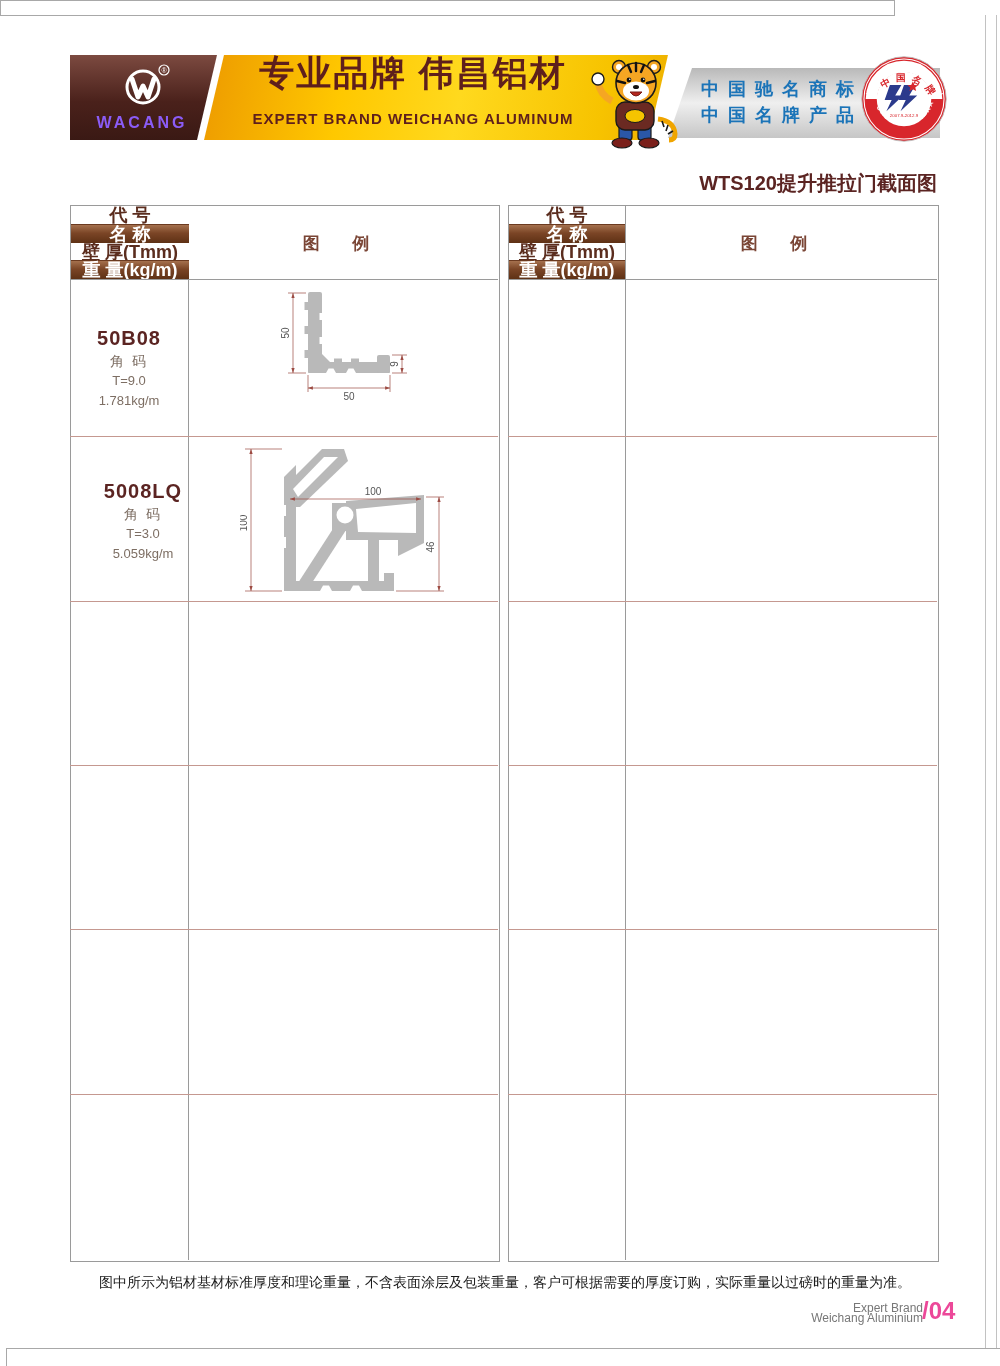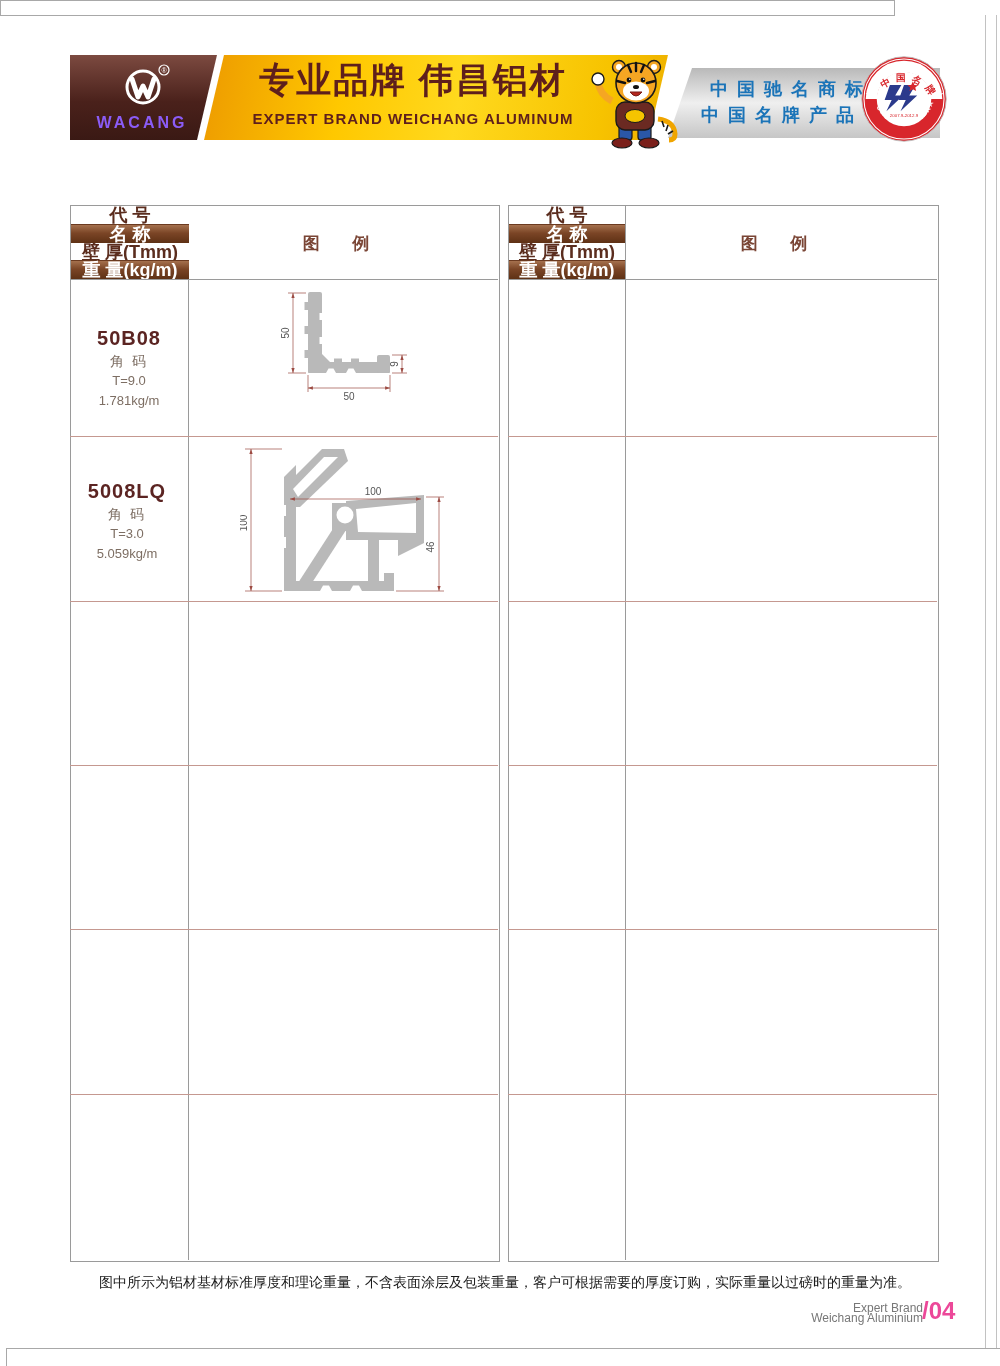--- a/index.html
+++ b/index.html
@@ -12,21 +12,21 @@
   .bottom-strip{left:6px;top:1348px;width:1010px;height:30px;background:#fff;border:1px solid #a8a8a8;}
   .vline{width:1px;background:#c2c2c2;top:15px;height:1333px;}
 
   
   .logo-block{left:70px;top:55px;width:147px;height:85px;
      background:linear-gradient(180deg,#7c4a40 0%,#4a211b 55%,#3a1914 100%);
      clip-path:polygon(0 0,100% 0,calc(100% - 20px) 100%,0 100%);}
   .gold-band{left:204px;top:55px;width:464px;height:85px;
      background:linear-gradient(100deg,#ed9a00 0%,#ffc800 30%,#ffd91e 55%,#f7c300 85%,#eeb000 100%);
      clip-path:polygon(20px 0,100% 0,calc(100% - 20px) 100%,0 100%);}
-  .gold-title{left:218px;top:57px;width:390px;text-align:center;color:#5e1f1c;
+  .gold-title{left:218px;top:50px;width:390px;text-align:center;color:#5e1f1c;
      font-size:35px;font-weight:bold;letter-spacing:2px;}
   .gold-sub{left:218px;top:110px;width:390px;text-align:center;color:#5e1f1c;
      font-size:15px;font-weight:bold;letter-spacing:1px;}
   .gray-band{left:668px;top:68px;width:272px;height:70px;
      background:linear-gradient(180deg,#b9b9b9 0%,#efefef 50%,#c6c6c6 100%);
      clip-path:polygon(24px 0,100% 0,100% 100%,0 100%);}
   .gray-line{left:692px;width:180px;text-align:center;color:#1b74b8;
      font-size:18px;font-weight:bold;letter-spacing:9px;white-space:nowrap;}
 
   .wacang-text{left:82px;top:114px;width:120px;text-align:center;color:#8b5cf6;
@@ -80,21 +80,21 @@
     <circle cx="54" cy="10" r="5" fill="none" stroke="#ffffff" stroke-width="1.2"></circle>
     <text x="54" y="13" text-anchor="middle" font-size="7" fill="#ffffff">®</text>
   </svg>
   <div class="abs wacang-text">WACANG</div>
 
   <div class="abs gold-band"></div>
   <div class="abs gold-title">专业品牌  伟昌铝材</div>
   <div class="abs gold-sub">EXPERT BRAND WEICHANG ALUMINUM</div>
 
   <div class="abs gray-band"></div>
-  <div class="abs gray-line" style="top:77px;text-align:right;">中国驰名商标</div>
+  <div class="abs gray-line" style="top:77px;">中国驰名商标</div>
   <div class="abs gray-line" style="top:103px;">中国名牌产品</div>
 
   <svg class="abs" style="left:588px;top:57px;" width="100" height="92" viewBox="0 0 100 92">
     <path d="M70,62 q16,2 17,15 q0,6 -6,6" fill="none" stroke="#f0a500" stroke-width="5"></path>
     <path d="M74,64 l2,6 M80,68 l-2,6 M85,74 l-5,3" stroke="#1a1a1a" stroke-width="1.6"></path>
     <path d="M24,44 q-12,-6 -14,-19" fill="none" stroke="#f5a623" stroke-width="7"></path>
     <circle cx="10" cy="22" r="6" fill="#ffffff" stroke="#1a1a1a" stroke-width="1.4"></circle>
     <rect x="31" y="67" width="13" height="16" rx="3" fill="#2a57a8" stroke="#1a1a1a" stroke-width="1.2"></rect>
     <rect x="50" y="67" width="13" height="16" rx="3" fill="#2a57a8" stroke="#1a1a1a" stroke-width="1.2"></rect>
     <ellipse cx="34" cy="86" rx="10" ry="5" fill="#7a1f1a" stroke="#1a1a1a" stroke-width="1.2"></ellipse>
@@ -132,20 +132,21 @@
       <textPath href="#arcBot" startOffset="8%">CHINA TOP BRAND</textPath>
     </text>
     <polygon points="9,50 12.5,52.5 11.2,48.5 14.4,46 10.4,46 9,42 7.6,46 3.6,46 6.8,48.5 5.5,52.5" fill="#ffffff" transform="translate(3,2) scale(0.9)"></polygon>
     <polygon points="9,50 12.5,52.5 11.2,48.5 14.4,46 10.4,46 9,42 7.6,46 3.6,46 6.8,48.5 5.5,52.5" fill="#ffffff" transform="translate(82,2) scale(0.9)"></polygon>
     <path d="M34,34 h13 l-7,12 h9 l-19,18 l6,-13 h-8 z" fill="#2b3a8c"></path>
     <path d="M50,34 h13 l-7,12 h9 l-19,18 l6,-13 h-8 z" fill="#2b3a8c"></path>
     <polygon points="60,30 61.8,34 66,34.3 62.8,37 63.8,41 60,38.8 56.2,41 57.2,37 54,34.3 58.2,34" fill="#d8262c"></polygon>
     <text x="50" y="70" text-anchor="middle" font-size="5" fill="#d8262c">2007.9-2012.9</text>
   </svg>
 
+  <div class="abs sec-title">WTS120提升推拉门截面图</div>
 
   <div class="abs tbl tbl-left"></div>
   <div class="abs col-div" style="left:188px;"></div>
 
   <div class="abs hrow hrow-white" style="left:71px;top:206px;">代 号</div>
   <div class="abs hrow hrow-brown" style="left:71px;top:224px;">名 称</div>
   <div class="abs hrow hrow-white" style="left:71px;top:243px;">壁 厚(Tmm)</div>
   <div class="abs hrow hrow-brown" style="left:71px;top:260px;">重 量(kg/m)</div>
   <div class="abs legend-cell" style="left:189px;top:232px;width:308px;">图  例</div>
 
@@ -197,21 +198,21 @@
       <line x1="112" y1="93" x2="127" y2="93"></line>
       <line x1="122" y1="75" x2="122" y2="93" marker-start="url(#arrA)" marker-end="url(#arrA)"></line>
     </g>
     <g font-size="10" fill="#555555">
       <text x="9" y="53" text-anchor="middle" transform="rotate(-90 9 53)">50</text>
       <text x="69" y="120" text-anchor="middle">50</text>
       <text x="118" y="84" text-anchor="middle" transform="rotate(-90 118 84)">9</text>
     </g>
   </svg>
 
-  <div class="abs entry" style="left:68px;top:478px;">
+  <div class="abs entry" style="left:84px;top:478px;">
     <div class="code">5008LQ</div>
     <div class="det name">角 码</div>
     <div class="det">T=3.0</div>
     <div class="det">5.059kg/m</div>
   </div>
 
   <svg class="abs" style="left:240px;top:443px;" width="215" height="160" viewBox="0 0 215 160">
     <defs>
       <marker id="arrB" viewBox="0 0 6 4" refX="6" refY="2" markerWidth="7" markerHeight="5" orient="auto-start-reverse">
         <path d="M0,0 L6,2 L0,4 z" fill="#9c4a42"></path>

